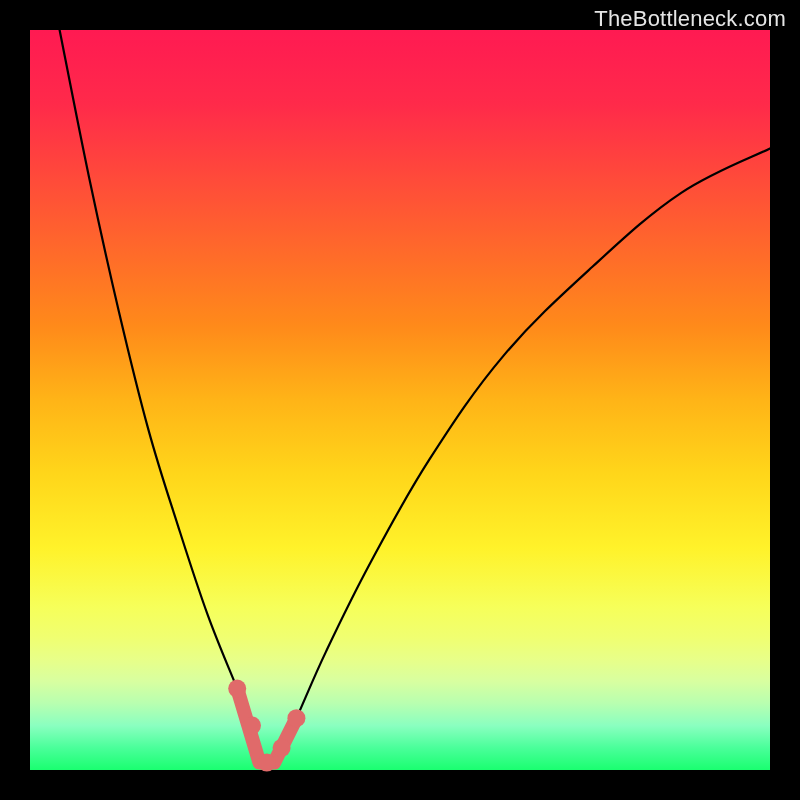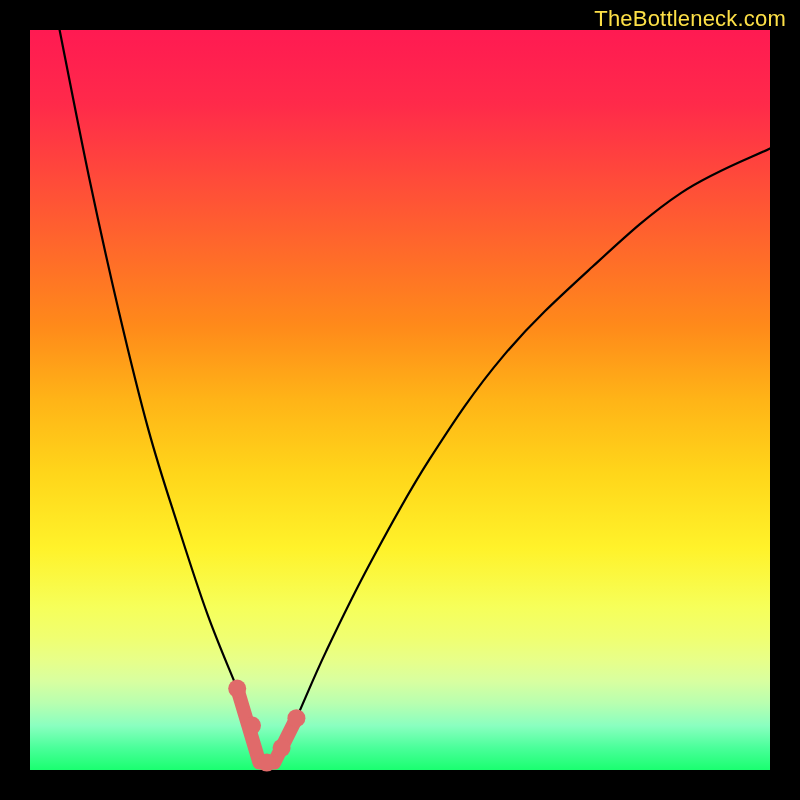--- a/index.html
+++ b/index.html
@@ -44,21 +44,21 @@
       #b8ffb0 91%,
       #8affc0 94%,
       #4aff9a 97%,
       #1aff70 100%
     );
   }
   .watermark {
     position: absolute;
     top: 6px;
     right: 14px;
-    color: #fde047;
+    color: #e5e5e5;
     font-size: 22px;
     letter-spacing: 0.2px;
   }
   .curve-svg, .markers-svg {
     position: absolute;
     inset: 0;
     width: 740px;
     height: 740px;
     overflow: visible;
   }

